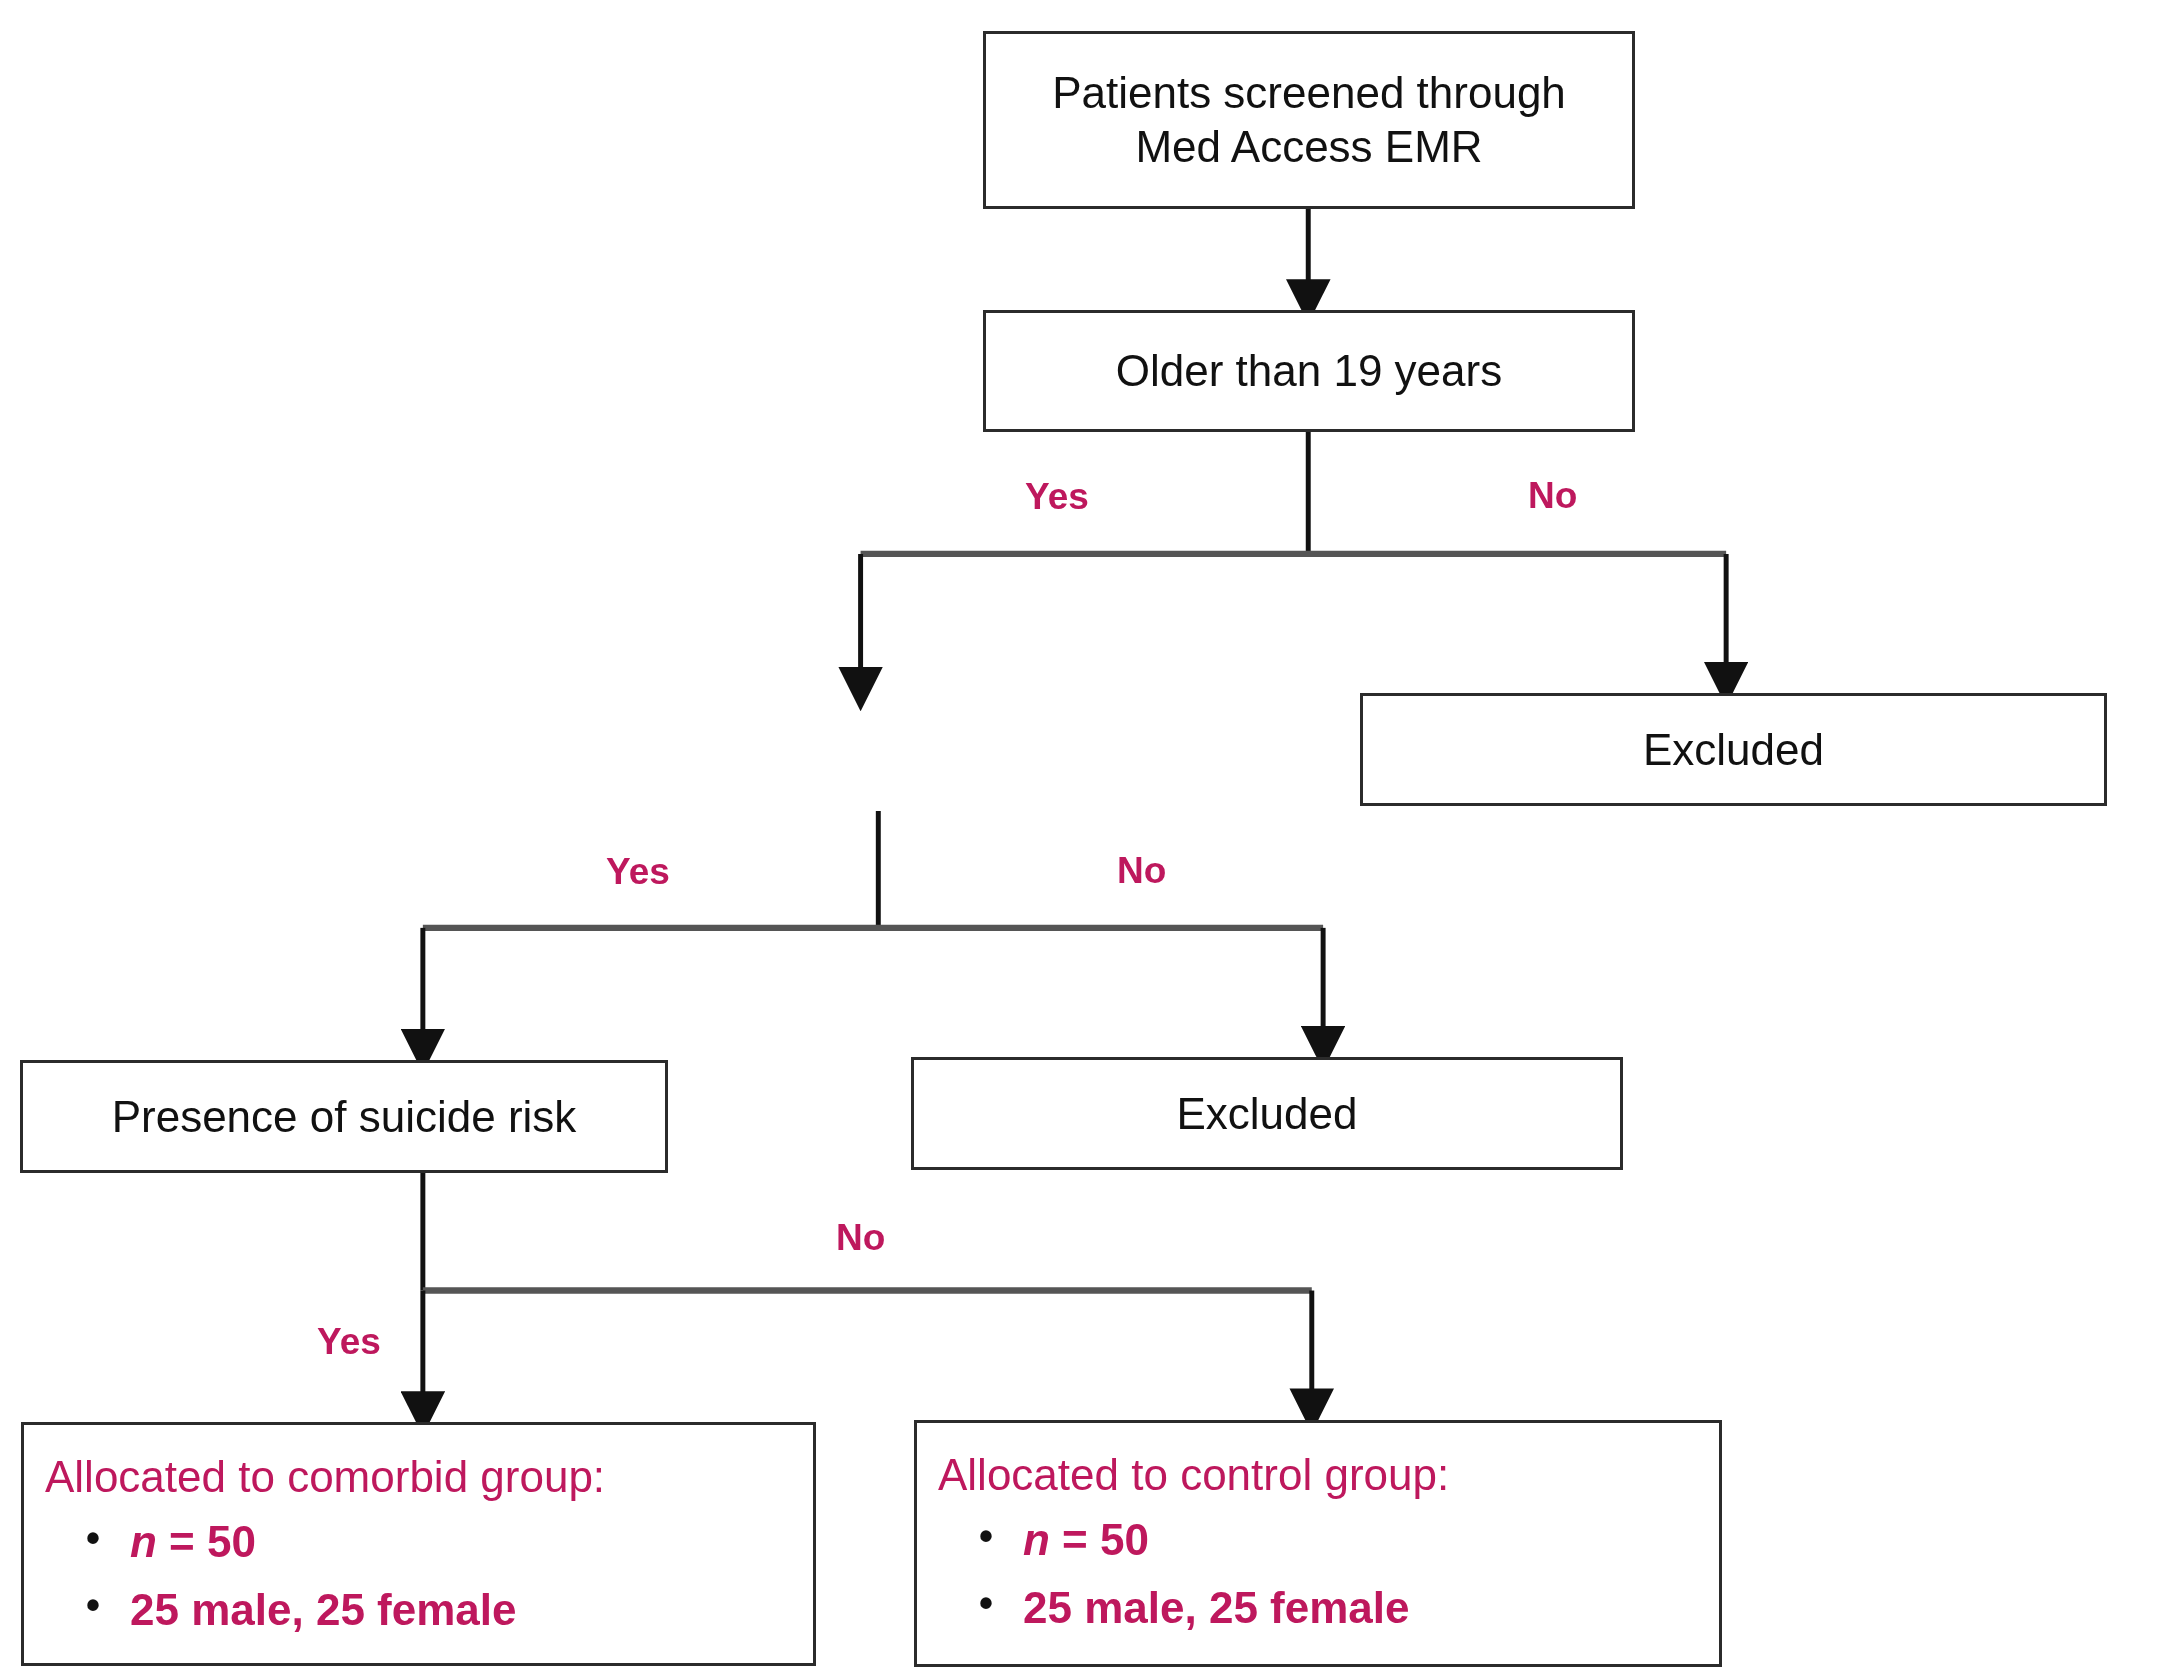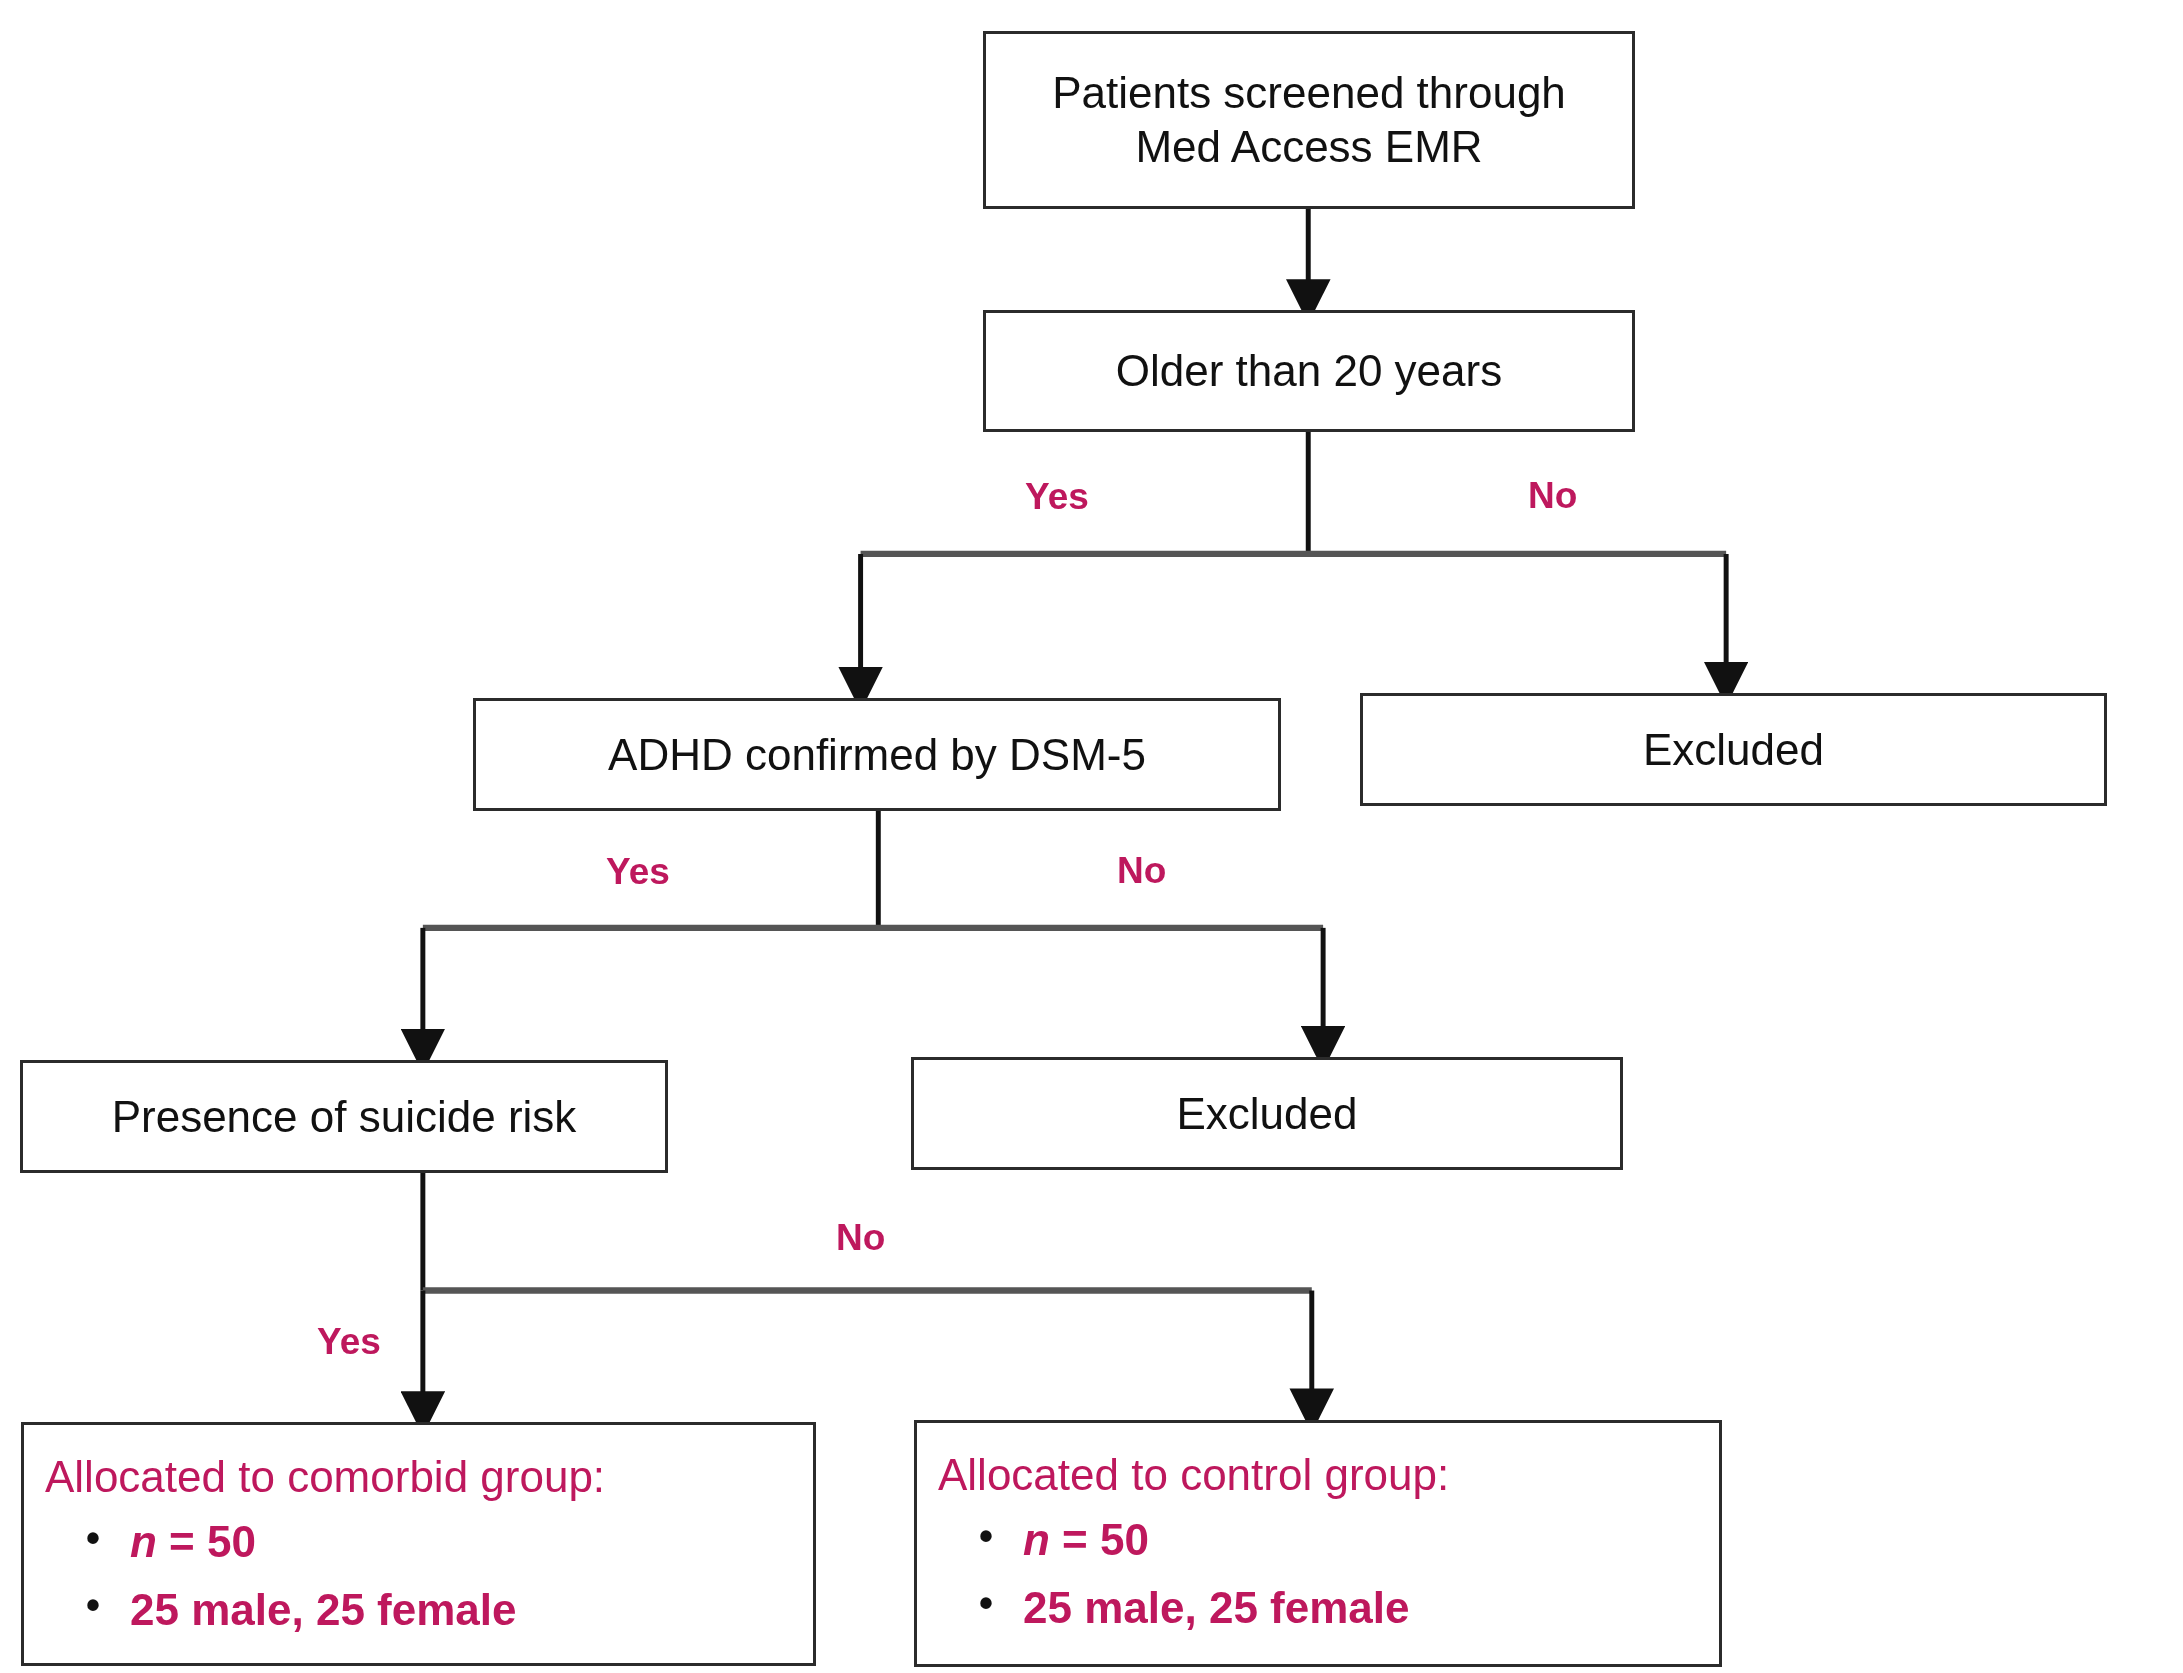--- a/index.html
+++ b/index.html
@@ -127,26 +127,23 @@
 
     <line x1="1852" y1="1822" x2="1852" y2="1991" stroke="#111111" stroke-width="7" marker-end="url(#arrowhead)"></line>
   </svg>
 
   <div class="node" style="left:983px; top:31px; width:652px; height:178px;">
     <span class="node-text">Patients screened through
 Med Access EMR</span>
   </div>
 
   <div class="node" style="left:983px; top:310px; width:652px; height:122px;">
-    <span class="node-text">Older than 20 years</span>
+    <span class="node-text">Older than 19 years</span>
   </div>
 
-  <div class="node" style="left:473px; top:698px; width:808px; height:113px;">
-    <span class="node-text">ADHD confirmed by DSM-5</span>
-  </div>
 
   <div class="node" style="left:1360px; top:693px; width:747px; height:113px;">
     <span class="node-text">Excluded</span>
   </div>
 
   <div class="node" style="left:20px; top:1060px; width:648px; height:113px;">
     <span class="node-text">Presence of suicide risk</span>
   </div>
 
   <div class="node" style="left:911px; top:1057px; width:712px; height:113px;">

